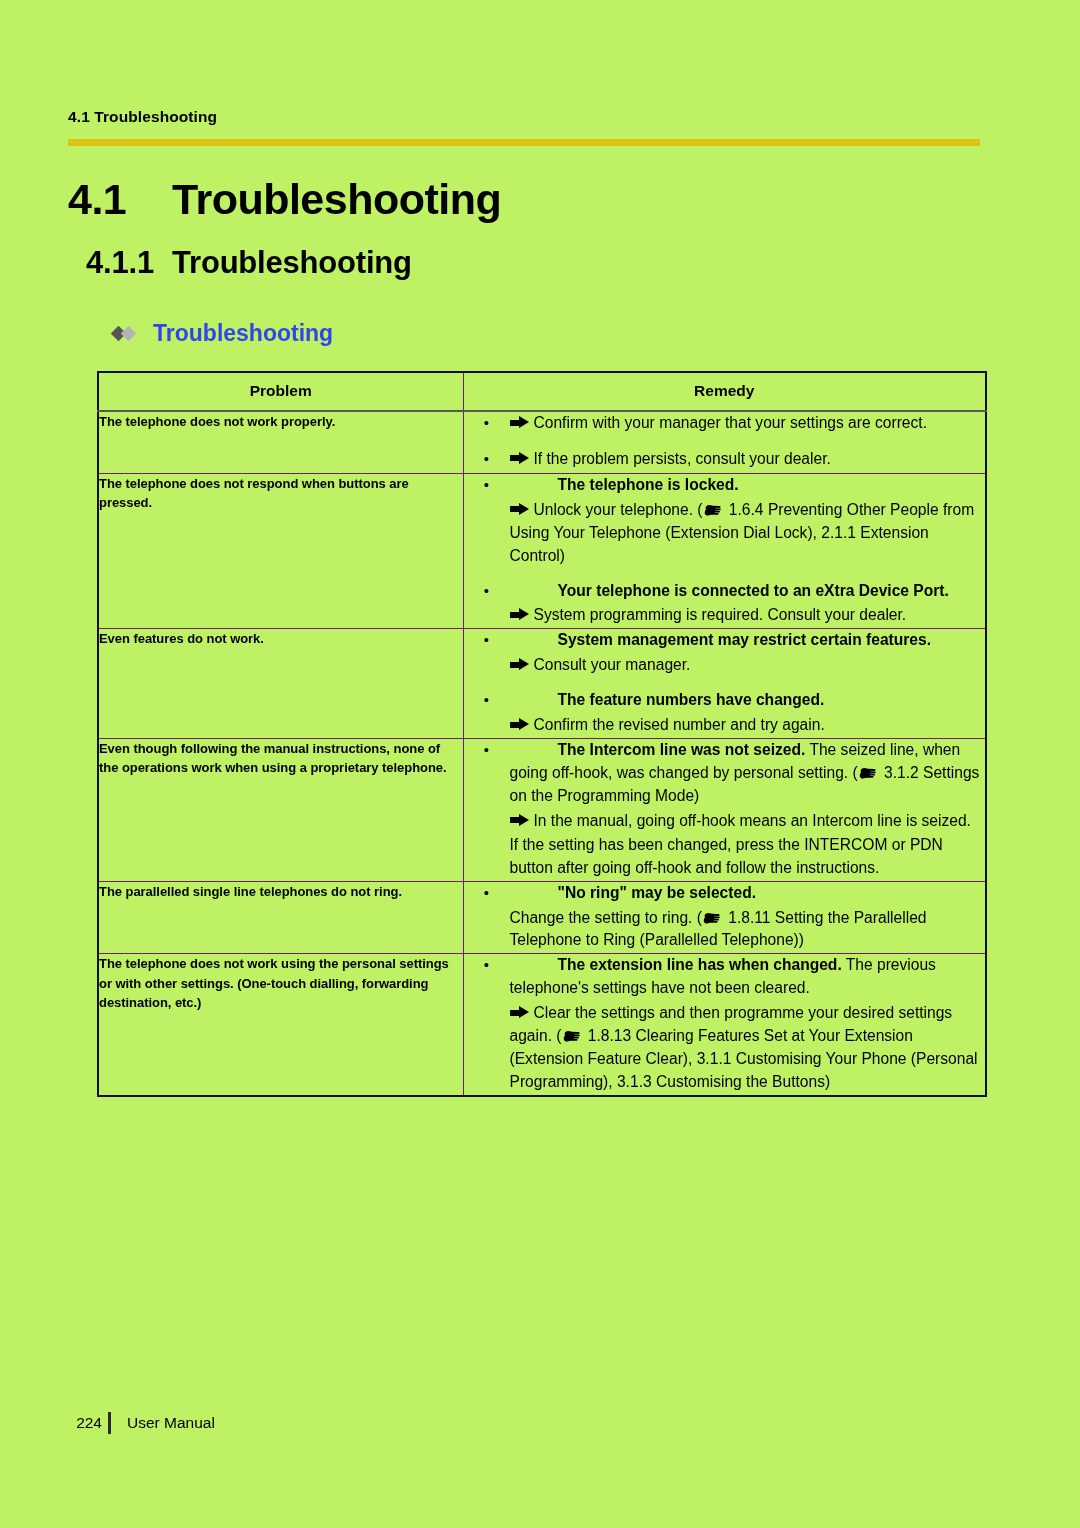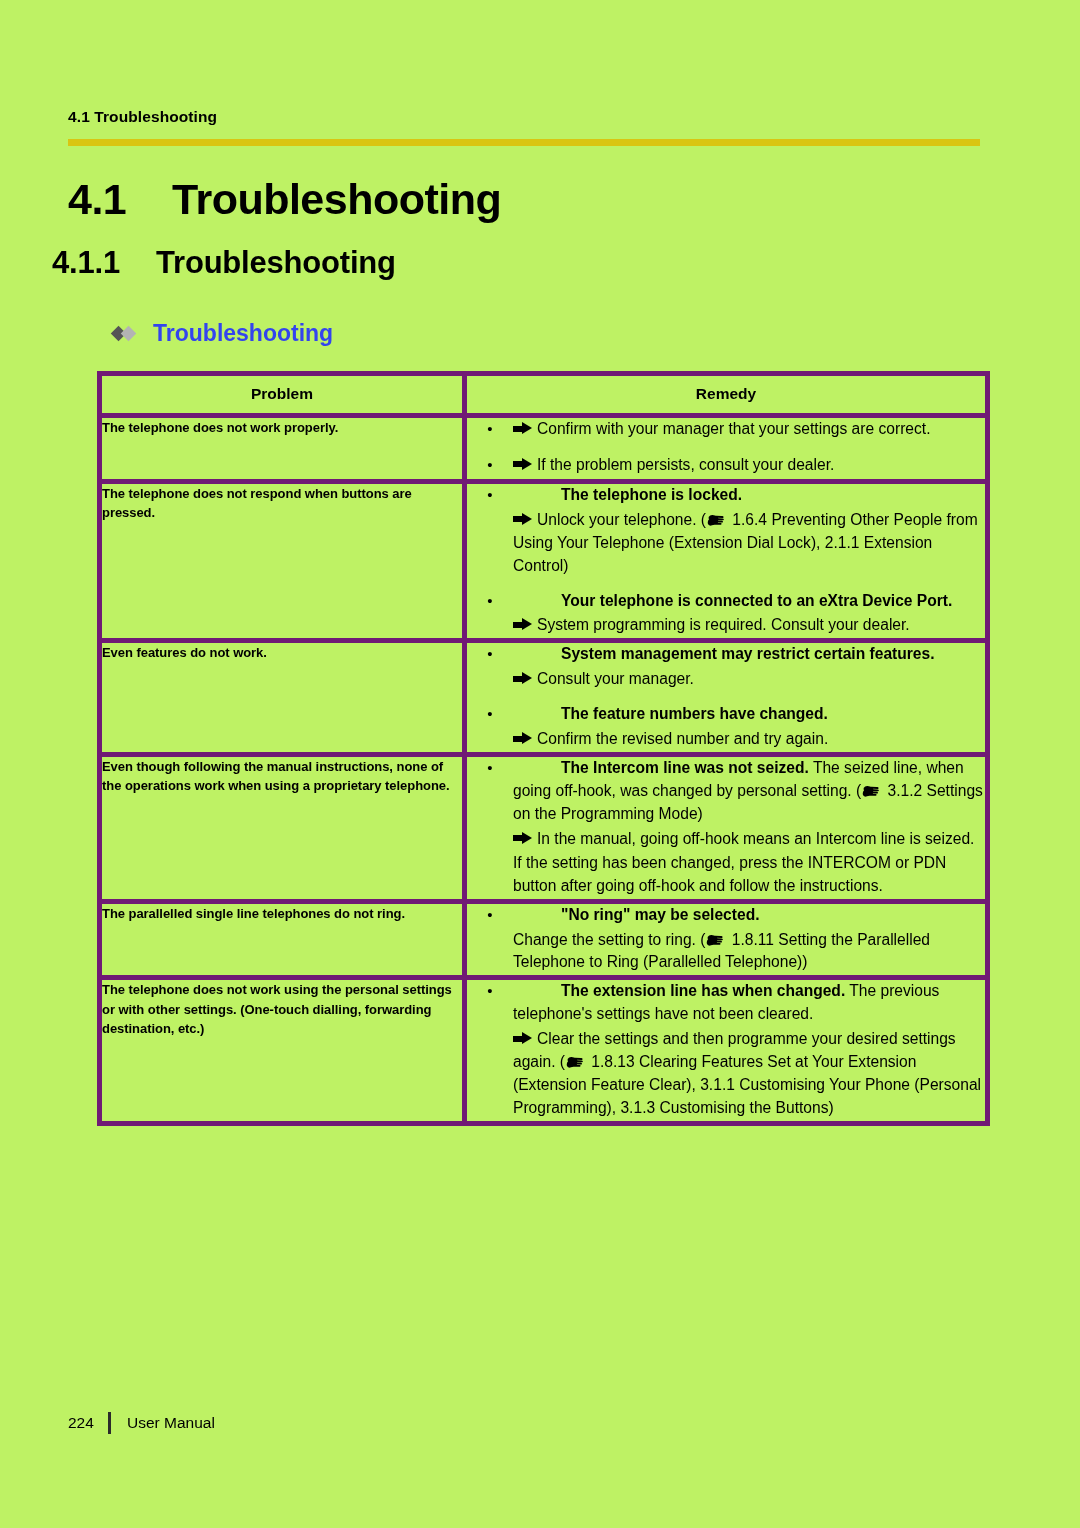--- a/index.html
+++ b/index.html
@@ -49,26 +49,27 @@
     top: 163px;
     font-size: 43px;
     font-weight: bold;
     letter-spacing: -0.5px;
     white-space: nowrap;
   }
   .h1 .num { display: inline-block; width: 104px; margin-top: 12px; }
 
   .h2 {
     position: absolute;
-    left: 52px;
+    left: 68px;
     top: 245px;
     font-size: 31px;
     font-weight: bold;
     letter-spacing: -0.2px;
     white-space: nowrap;
+    text-align: center;
   }
   .h2 .num { display: inline-block; width: 104px; }
 
   .h3 {
     position: absolute;
     left: 113px;
     top: 320px;
     font-size: 23px;
     font-weight: bold;
     color: #3344ee;
@@ -105,21 +106,21 @@
   table.trouble {
     border-collapse: collapse;
     width: 888px;
     table-layout: fixed;
     border: 2px solid #111;
   }
   table.trouble col.c-problem { width: 365px; }
   table.trouble col.c-remedy  { width: 523px; }
 
   table.trouble th, table.trouble td {
-    border: 5px solid #701a75;
+    border: 1px solid #701a75;
     vertical-align: top;
     padding: 0;
   }
   table.trouble thead th {
     text-align: center;
     font-size: 15.5px;
     font-weight: bold;
     padding: 9px 6px 10px 6px;
     border-bottom: 2px solid #555;
   }
@@ -200,21 +201,21 @@
 
   
   .footer {
     position: absolute;
     left: 68px;
     top: 1412px;
     display: flex;
     align-items: center;
     font-size: 15.5px;
   }
-  .footer .pg { width: 34px; text-align: left; }
+  .footer .pg { width: 34px; text-align: right; }
   .footer .bar {
     width: 3px;
     height: 22px;
     background: #2b2b2b;
     margin: 0 16px 0 6px;
   }
 </style>
 </head>
 <body>
 

